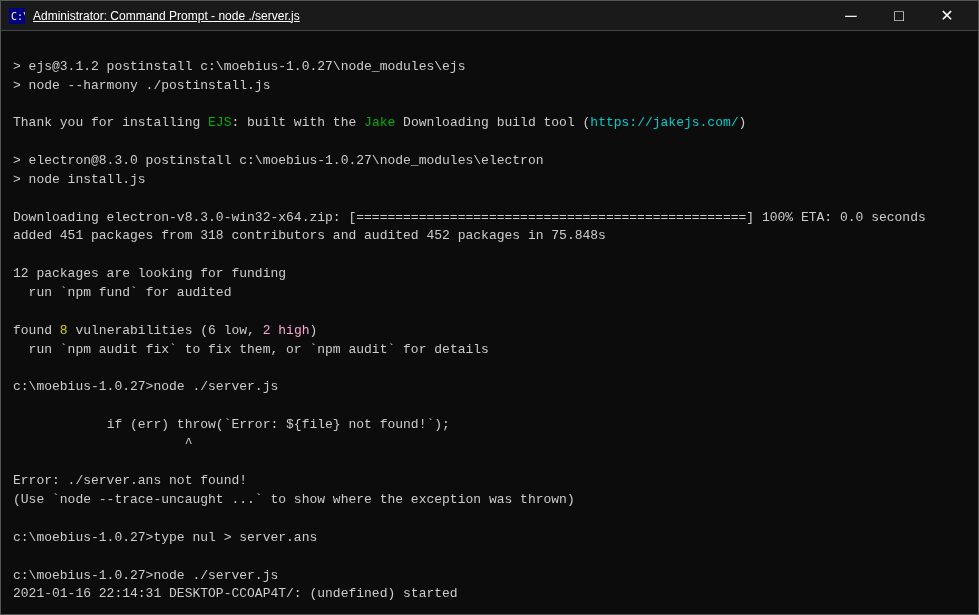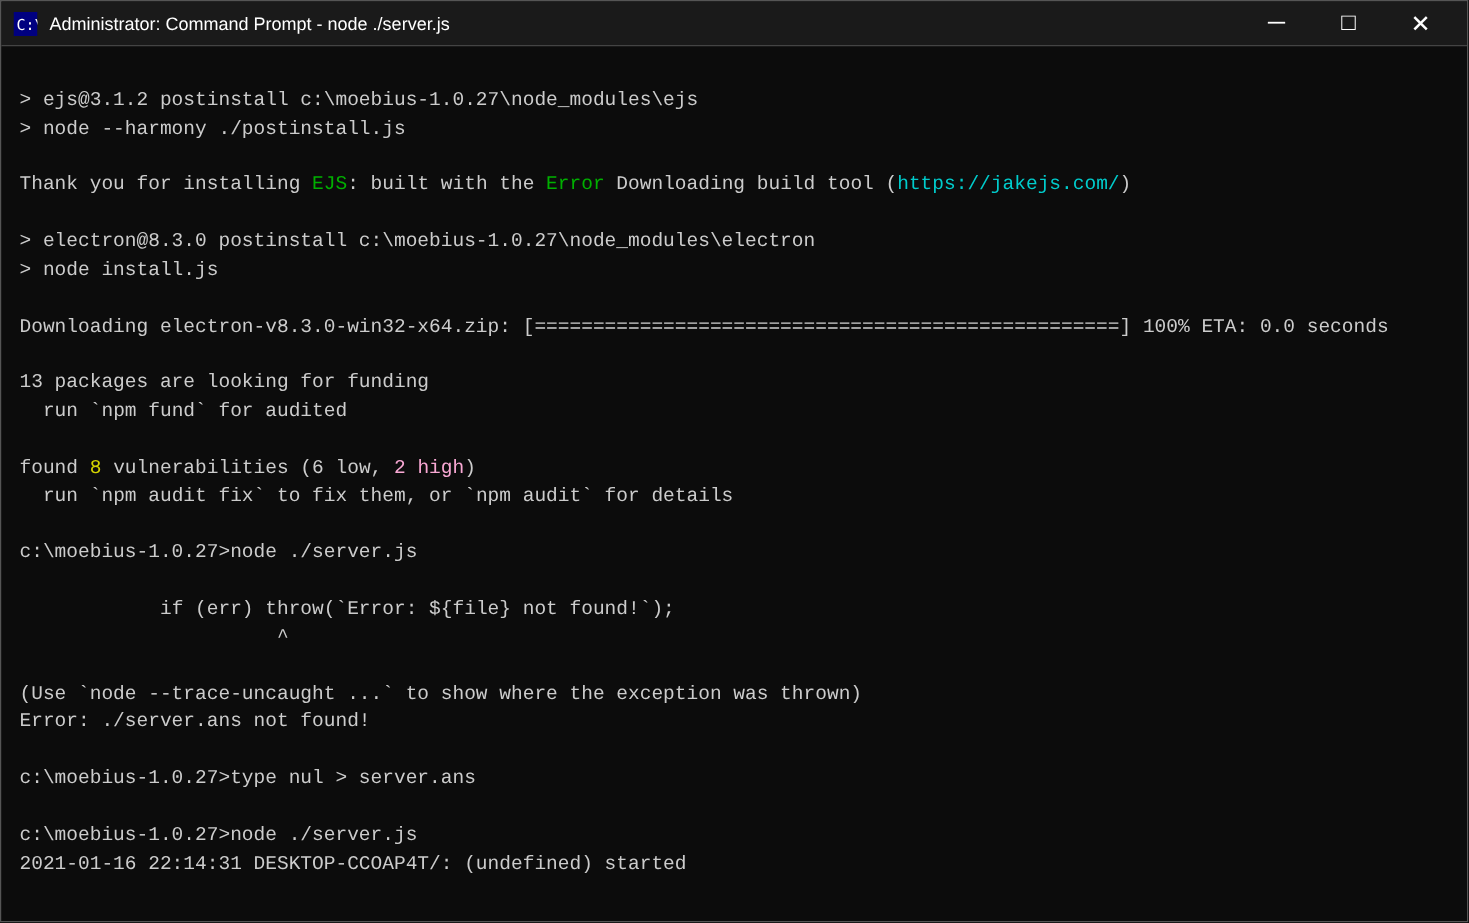--- a/index.html
+++ b/index.html
@@ -43,20 +43,21 @@
       height: 16px;
       display: flex;
       align-items: center;
       justify-content: center;
     }
 
     .title-bar-title {
       color: #fff;
       font-family: 'Segoe UI', sans-serif;
       font-size: 12px;
+      text-decoration: underline;
     }
 
     .title-bar-controls {
       display: flex;
       gap: 2px;
     }
 
     .title-bar-btn {
       width: 46px;
       height: 30px;
@@ -111,39 +112,40 @@
       <button class="title-bar-btn">□</button>
       <button class="title-bar-btn close">✕</button>
     </div>
   </div>
 
   <div class="terminal" id="terminal">
   <div class="line">&nbsp;</div>
       <div class="line"><span class="white">&gt; ejs@3.1.2 postinstall c:\moebius-1.0.27\node_modules\ejs</span></div>
       <div class="line"><span class="white">&gt; node --harmony ./postinstall.js</span></div>
       <div class="line">&nbsp;</div>
-      <div class="line"><span class="white">Thank you for installing </span><span class="green">EJS</span><span class="white">: built with the </span><span class="green">Error</span><span class="white"> Downloading build tool (</span><span class="cyan">https://jakejs.com/</span><span class="white">)</span></div>
+      <div class="line"><span class="white">Thank you for installing </span><span class="green">EJS</span><span class="white">: built with the </span><span class="green">Jake</span><span class="white"> Downloading build tool (</span><span class="cyan">https://jakejs.com/</span><span class="white">)</span></div>
       <div class="line">&nbsp;</div>
       <div class="line"><span class="white">&gt; electron@8.3.0 postinstall c:\moebius-1.0.27\node_modules\electron</span></div>
       <div class="line"><span class="white">&gt; node install.js</span></div>
       <div class="line">&nbsp;</div>
       <div class="line"><span class="white">Downloading electron-v8.3.0-win32-x64.zip: [==================================================] 100% ETA: 0.0 seconds</span></div>
+      <div class="line"><span class="white">added 451 packages from 318 contributors and audited 452 packages in 75.848s</span></div>
       <div class="line">&nbsp;</div>
-      <div class="line"><span class="white">13 packages are looking for funding</span></div>
+      <div class="line"><span class="white">12 packages are looking for funding</span></div>
       <div class="line"><span class="white">  run `npm fund` for audited</span></div>
       <div class="line">&nbsp;</div>
       <div class="line"><span class="white">found </span><span class="yellow">8</span><span class="white"> vulnerabilities (6 low, </span><span class="orange">2 high</span><span class="white">)</span></div>
       <div class="line"><span class="white">  run `npm audit fix` to fix them, or `npm audit` for details</span></div>
       <div class="line">&nbsp;</div>
       <div class="line"><span class="white">c:\moebius-1.0.27&gt;node ./server.js</span></div>
       <div class="line">&nbsp;</div>
       <div class="line"><span class="white">            if (err) throw(`Error: ${file} not found!`);</span></div>
       <div class="line"><span class="white">                      ^</span></div>
       <div class="line">&nbsp;</div>
+      <div class="line"><span class="white">Error: ./server.ans not found!</span></div>
       <div class="line"><span class="white">(Use `node --trace-uncaught ...` to show where the exception was thrown)</span></div>
-      <div class="line"><span class="white">Error: ./server.ans not found!</span></div>
       <div class="line">&nbsp;</div>
       <div class="line"><span class="white">c:\moebius-1.0.27&gt;type nul &gt; server.ans</span></div>
       <div class="line">&nbsp;</div>
       <div class="line"><span class="white">c:\moebius-1.0.27&gt;node ./server.js</span></div>
       <div class="line"><span class="white">2021-01-16 22:14:31 DESKTOP-CCOAP4T/: (undefined) started</span></div>
     </div>
 </div>
 
 </body></html>

